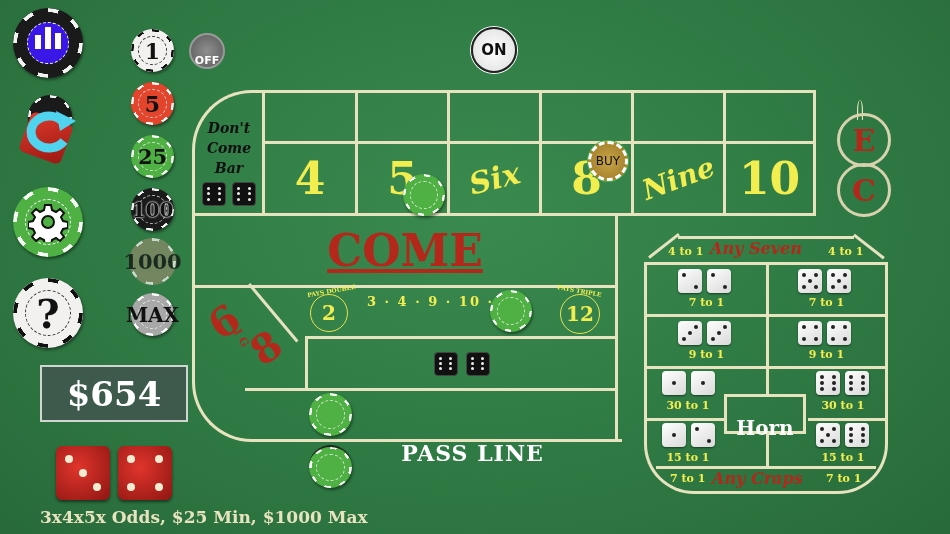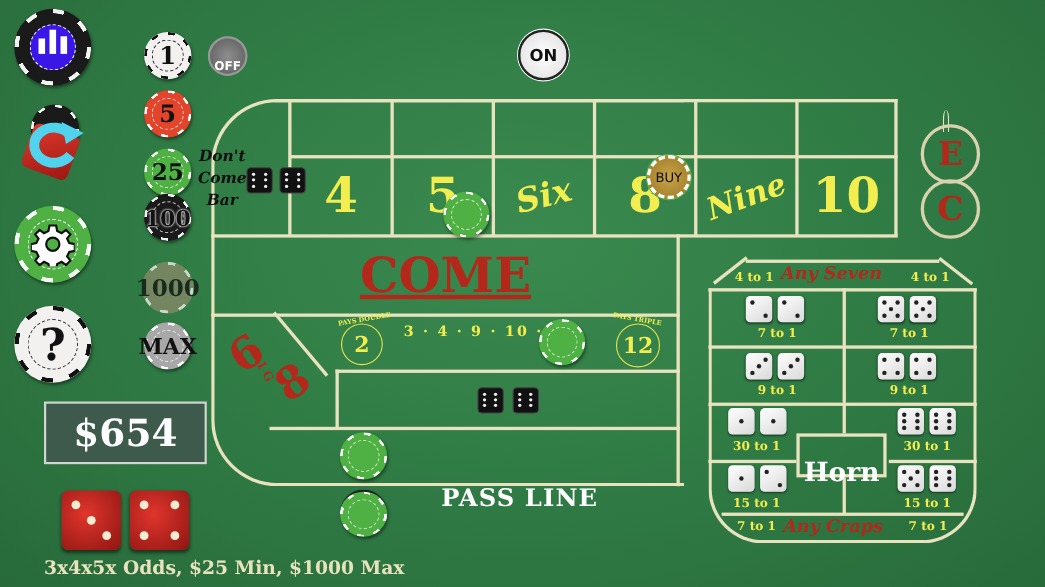--- a/index.html
+++ b/index.html
@@ -100,21 +100,21 @@
 </div>
 
 <div class="chip red-chip" style="left:131px;top:82px;width:43px;height:43px;">
   <div class="inner"></div>
   <span class="lbl" style="font-size:22px;">5</span>
 </div>
 <div class="chip green-chip" style="left:131px;top:135px;width:43px;height:43px;">
   <div class="inner"></div>
   <span class="lbl" style="font-size:21px;">25</span>
 </div>
-<div class="chip black-chip" style="left:131px;top:176px;width:43px;height:43px;">
+<div class="chip black-chip" style="left:131px;top:188px;width:43px;height:43px;">
   <div class="inner"></div>
   <span class="lbl" style="font-size:20px;color:#111;text-shadow:0 0 2px #fff,0 0 2px #fff;">100</span>
 </div>
 <div class="chip" style="left:129px;top:238px;width:47px;height:47px;background:#8b8a6a;opacity:0.75;box-shadow:none;">
   <span class="lbl" style="font-size:21px;">1000</span>
 </div>
 <div class="chip grey-chip" style="left:131px;top:293px;width:43px;height:43px;">
   <div class="inner"></div>
   <span class="lbl" style="font-size:20px;">MAX</span>
 </div>
@@ -188,21 +188,21 @@
 <div class="line" style="left:192px;top:285px;width:426px;height:3px;"></div>
 
 <div class="line" style="left:305px;top:336px;width:313px;height:3px;"></div>
 
 <div class="line" style="left:245px;top:388px;width:373px;height:3px;"></div>
 
 <div class="line" style="left:305px;top:336px;width:3px;height:54px;"></div>
 
 <div class="line" style="left:248px;top:285px;width:3px;height:75px;transform:rotate(-40deg);transform-origin:top left;"></div>
 
-<div class="abs text-center" style="left:196px;top:112px;width:66px;height:100px;flex-direction:row;">
+<div class="abs text-center" style="left:196px;top:112px;width:66px;height:100px;flex-direction:column;">
   <span style="font-family:'DejaVu Serif',serif;font-style:italic;font-weight:bold;font-size:14px;line-height:20px;color:#111;width:50px;">Don't Come Bar</span>
   <div style="display:flex;gap:6px;margin-top:4px;">
     <div class="die black" style="position:relative;width:24px;height:24px;">
       <div class="pip">
           <i></i>
         </div>
         <div class="pip"></div>
         <div class="pip">
           <i></i>
         </div>
@@ -539,21 +539,21 @@
       </div>
       <div class="pip"></div>
       <div class="pip">
         <i></i>
       </div>
   </div>
   <span class="abs yellow serif-b" style="left:0;width:119px;text-align:center;top:31px;font-size:11px;">9 to 1</span>
 </div>
 
 <div class="abs text-center" style="left:724px;top:394px;width:82px;height:40px;border:3px solid #e8e3bf;">
-  <span style="font-family:'DejaVu Serif',serif;font-weight:bold;font-size:24px;color:#fff;margin-top:28px;">Horn</span>
+  <span style="font-family:'DejaVu Serif',serif;font-weight:bold;font-size:20px;color:#fff;margin-top:28px;">Horn</span>
 </div>
 
 <div class="abs" style="left:647px;top:369px;width:76px;height:48px;">
   <div class="die white" style="left:15px;top:2px;width:24px;height:24px;">
     <div class="pip"></div>
       <div class="pip"></div>
       <div class="pip"></div>
     <div class="pip"></div>
       <div class="pip">
         <i></i>

